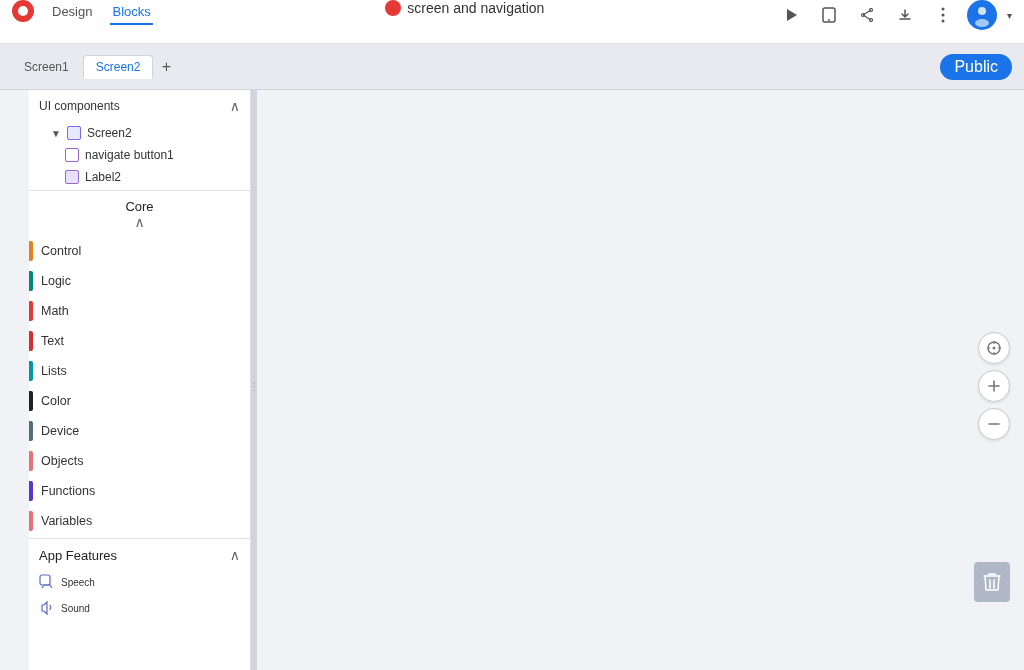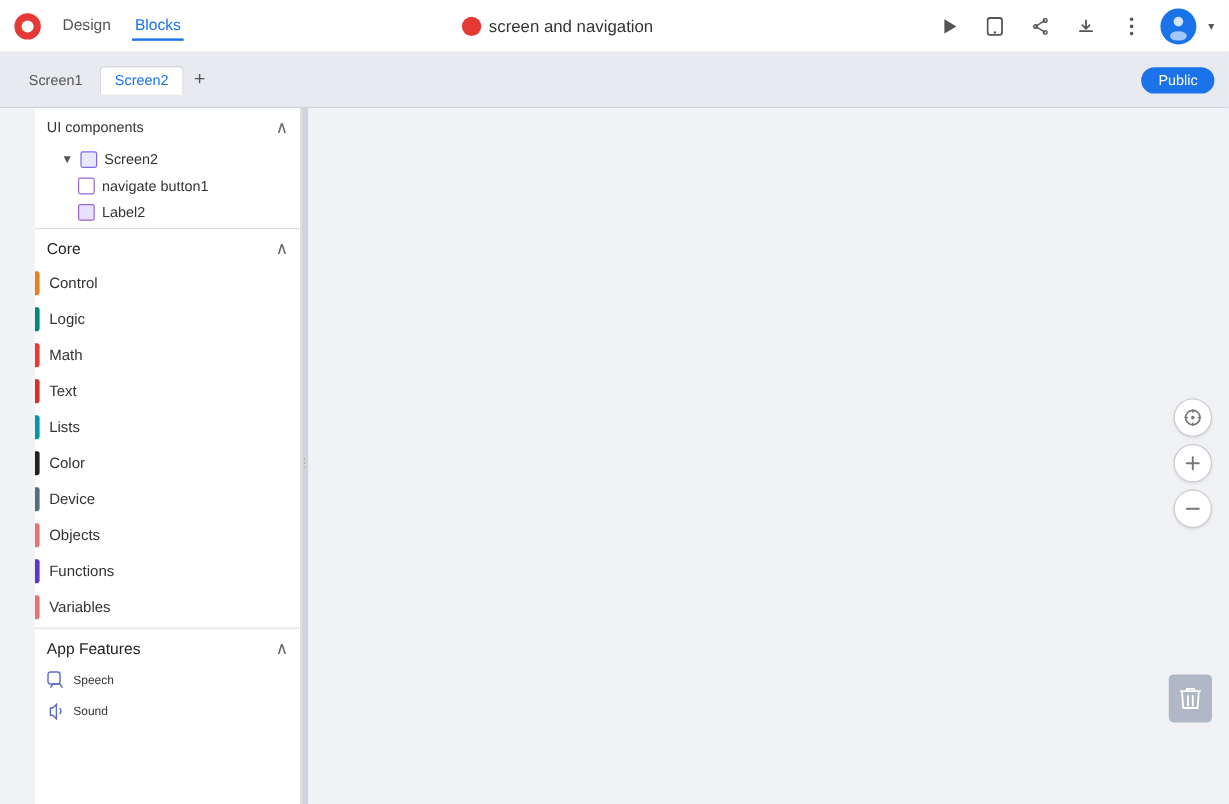--- a/index.html
+++ b/index.html
@@ -1,20 +1,20 @@
 <!DOCTYPE html>
 <html><head>
   <meta charset="utf-8">
   <style>
     * { box-sizing: border-box; margin: 0; padding: 0; }
     body { font-family: 'Segoe UI', Arial, sans-serif; font-size: 13px; background: #f0f2f5; overflow: hidden; width: 1024px; height: 670px; }
 
     
     .top-nav {
-      display: flex; align-items: center; height: 44px;
+      display: flex; align-items: flex-start; height: 44px;
       background: #fff; border-bottom: 1px solid #e0e0e0;
       padding: 0 12px; gap: 16px;
     }
     .app-logo { width: 22px; height: 22px; background: #e53935; border-radius: 50%; display: flex; align-items: center; justify-content: center; }
     .app-logo::after { content: ''; width: 10px; height: 10px; background: #fff; border-radius: 50%; }
     .nav-tab { font-size: 13px; color: #555; cursor: pointer; padding: 4px 2px; border-bottom: 2px solid transparent; }
     .nav-tab.active { color: #1a73e8; border-bottom: 2px solid #1a73e8; font-weight: 500; }
     .nav-center { flex: 1; display: flex; align-items: center; justify-content: center; gap: 6px; }
     .nav-center-icon { width: 16px; height: 16px; background: #e53935; border-radius: 50%; }
     .nav-title { font-size: 14px; color: #333; font-weight: 400; }
@@ -38,21 +38,21 @@
       background: #fff; color: #1a73e8; font-weight: 500;
       border: 1px solid #d0d4dc; border-bottom: 1px solid #fff;
     }
     .add-screen-btn {
       width: 22px; height: 22px; border: none; background: transparent;
       cursor: pointer; font-size: 16px; color: #555; display: flex; align-items: center; justify-content: center;
     }
     .public-btn {
       margin-left: auto; background: #1a73e8; color: #fff;
       border: none; border-radius: 16px; padding: 4px 14px;
-      font-size: 12px; cursor: pointer; font-weight: 500;
+      font-size: 16px; cursor: pointer; font-weight: 500;
     }
 
     
     .main-layout { display: flex; height: calc(670px - 44px - 34px); margin-left: 29px; }
 
     
     .left-panel {
       width: 222px; min-width: 222px; background: #fff;
       border-right: 1px solid #e0e0e0; overflow-y: auto;
       position: relative;
@@ -79,21 +79,21 @@
     .tree-root { padding-left: 8px; }
     .tree-child { padding-left: 28px; }
 
     
     .panel-divider { height: 1px; background: #e0e0e0; margin: 2px 0; }
 
     
     .core-section { padding: 0; }
     .core-header {
       display: flex; align-items: center; justify-content: space-between;
-      padding: 6px 10px; font-size: 13px; color: #222; font-weight: 500;
+      padding: 6px 10px; font-size: 13px; color: #222; font-weight: 500; flex-direction: column;
     }
 
     .block-item {
       display: flex; align-items: center; gap: 0;
       padding: 5px 10px 5px 0; font-size: 12.5px; color: #333; cursor: pointer;
     }
     .block-color-bar {
       width: 4px; min-width: 4px; height: 20px; border-radius: 0 2px 2px 0; margin-right: 8px;
     }
 

